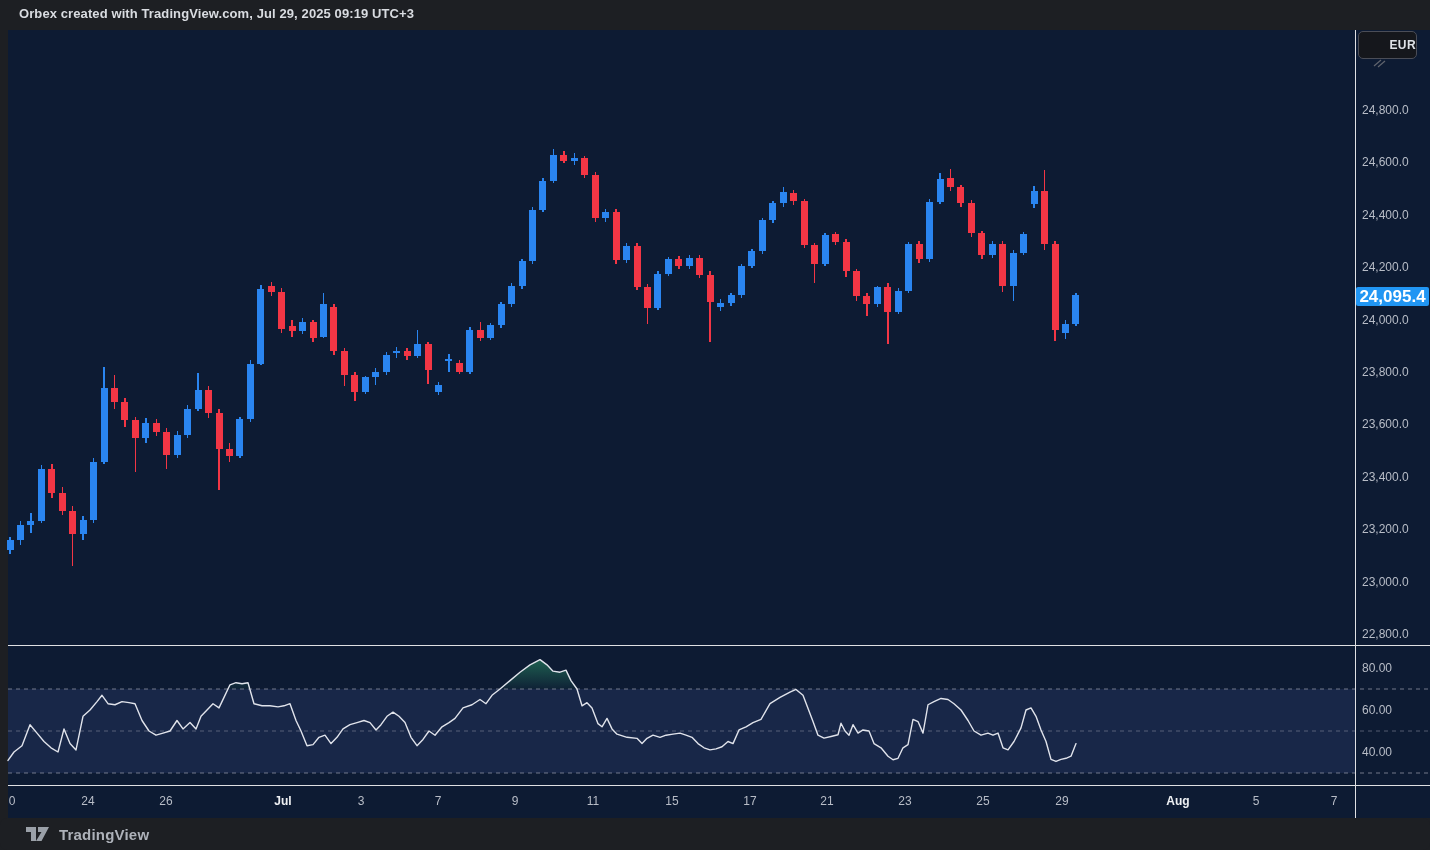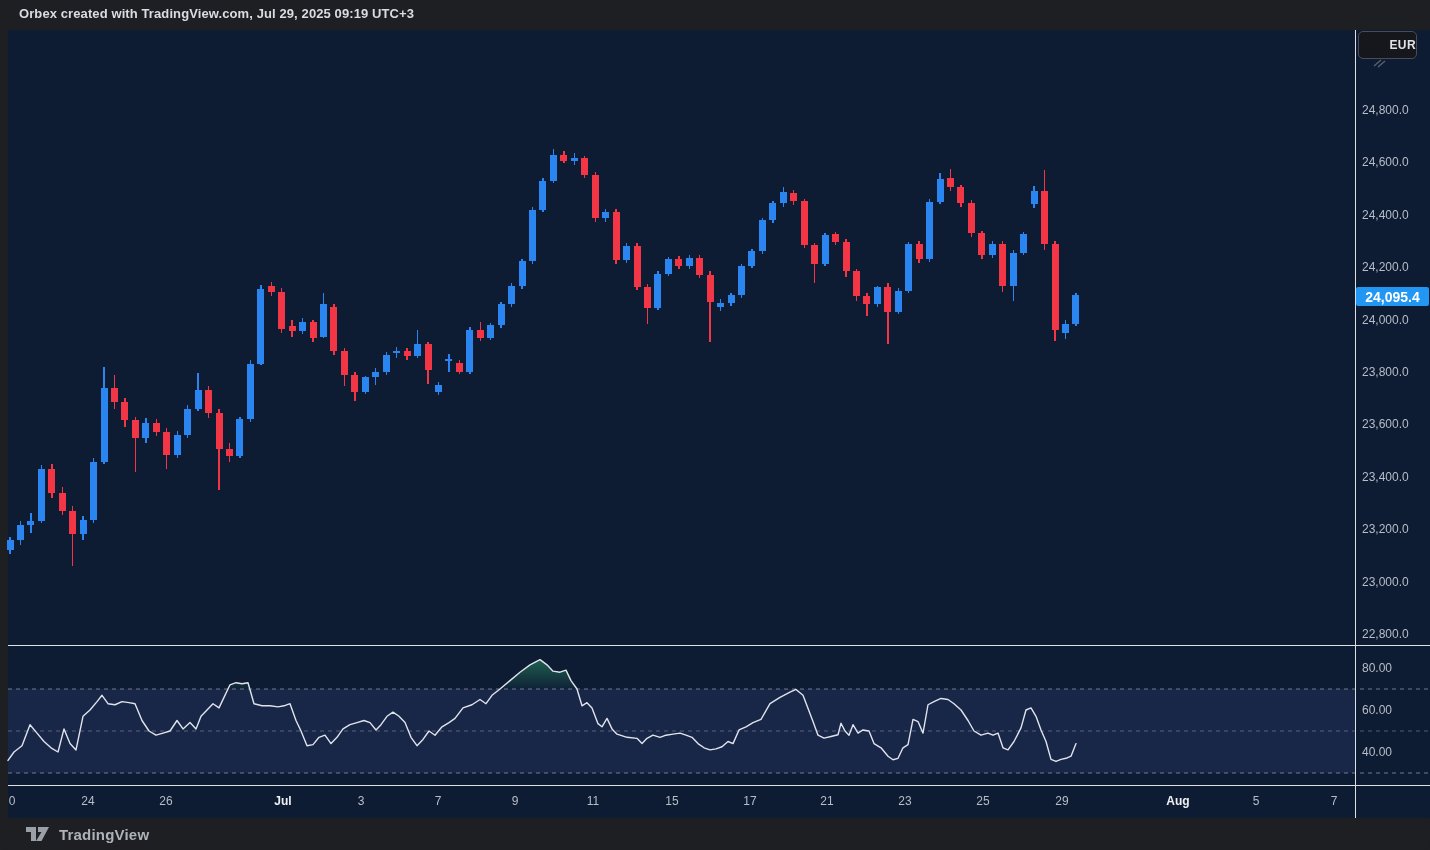--- a/index.html
+++ b/index.html
@@ -5,21 +5,21 @@
   html,body{margin:0;padding:0;background:#121316;}
   .page{position:relative;width:1430px;height:850px;background:#1d1f23;overflow:hidden;
         font-family:"Liberation Sans",sans-serif;}
   .topbar{position:absolute;left:0;top:0;width:100%;height:18px;background:#1d1f23;z-index:3;margin-left:9px;}
   .chart-title{position:absolute;left:10px;top:6px;font-size:13px;font-weight:700;color:#d9dce1;letter-spacing:.1px;}
   #plot{position:absolute;left:0;top:0;z-index:1;}
   .eur-badge{position:absolute;left:1358px;top:31px;width:57px;height:26px;background:#15171c;
              border:1px solid #4a4d57;border-radius:5px;color:#dfe2e7;font-size:12px;font-weight:600;
              display:flex;align-items:center;justify-content:flex-end;z-index:4;letter-spacing:.4px;}
   .price-badge{position:absolute;left:1356px;top:287px;width:73px;height:19px;background:#2196f3;
-               border-radius:2px;color:#ffffff;font-size:14px;font-weight:700;
+               border-radius:2px;color:#ffffff;font-size:17px;font-weight:700;
                display:flex;align-items:center;justify-content:center;z-index:4;}
   .footer{position:absolute;left:0;top:818px;width:100%;height:32px;background:#1d1f23;z-index:3;
           display:flex;align-items:center;padding-left:26px;box-sizing:border-box;border-radius:7px;}
   .tv-logo{margin-right:9px;display:inline-flex;}
   .brand{font-size:15px;font-weight:600;color:#aeb2ba;letter-spacing:.2px;}
   text{font-family:"Liberation Sans",sans-serif;}
 </style>
 </head>
 <body>
 

